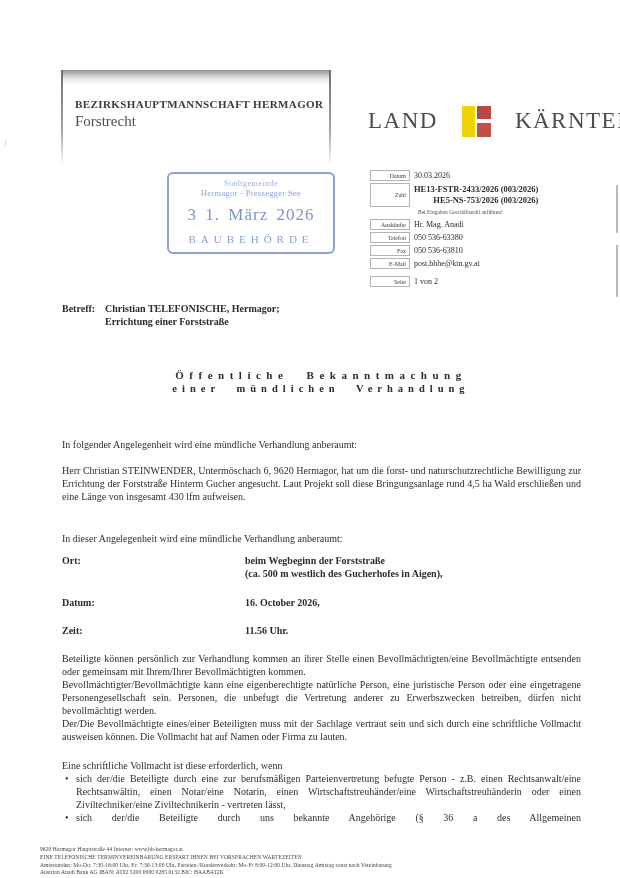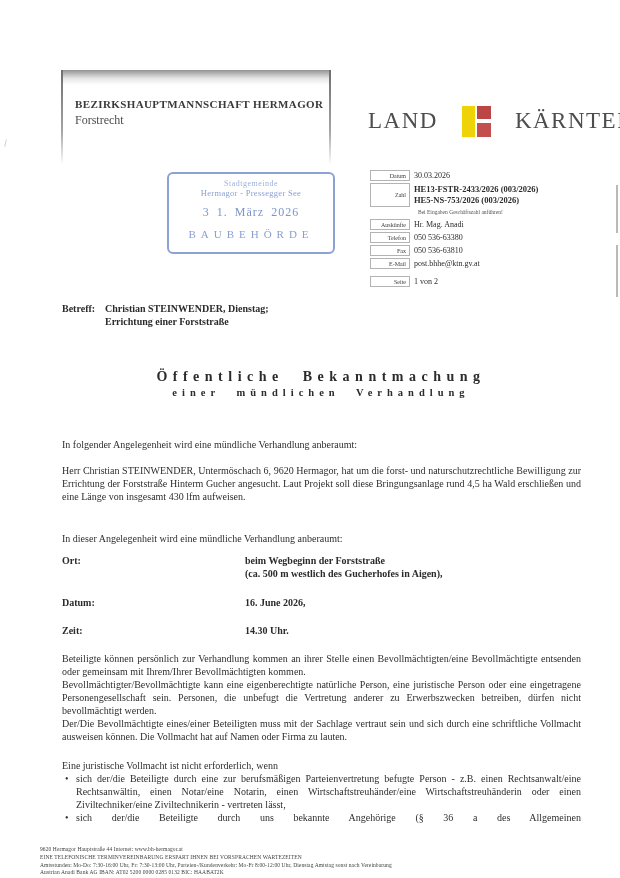--- a/index.html
+++ b/index.html
@@ -8,21 +8,21 @@
     font-family:Liberation Serif, serif;color:#2e2e2e;margin-top:40px;
   }
   
   .header-box{position:absolute;left:62px;top:30px;width:268px;height:92px;}
   .hshadow{position:absolute;left:0;top:0;right:0;height:15px;
     background:linear-gradient(180deg,rgba(40,40,40,.50),rgba(110,110,110,.18) 55%,rgba(255,255,255,0));}
   .hline{position:absolute;top:0;width:2px;height:95px;}
   .hline.left{left:-1px;background:linear-gradient(180deg,#6f6f6f,#a5a5a5 65%,rgba(255,255,255,0));}
   .hline.right{right:-1px;background:linear-gradient(180deg,#6f6f6f,#a5a5a5 65%,rgba(255,255,255,0));}
   .office{position:absolute;left:13px;top:28px;font-size:11px;font-weight:bold;letter-spacing:.4px;color:#3a3a3a;white-space:nowrap;}
-  .dept{position:absolute;left:13px;top:43px;font-size:12px;color:#4d4d4d;}
+  .dept{position:absolute;left:13px;top:43px;font-size:15px;color:#4d4d4d;}
   .edge-artifact{position:absolute;left:5px;top:100px;width:3px;height:7px;border-left:1.5px solid #9a9a9a;transform:rotate(14deg);opacity:.45;}
   .fold-mark{position:absolute;width:1.5px;background:#adadad;opacity:.85;}
   .fold-mark.a{left:616px;top:145px;height:48px;}
   .fold-mark.b{left:616px;top:205px;height:52px;}
 
   
   .logo{position:absolute;left:368px;top:64px;height:34px;display:flex;align-items:center;gap:24px;}
   .logo-word{font-size:23px;letter-spacing:1.5px;color:#4d4d4d;font-weight:400;white-space:nowrap;}
   .logo-mark{display:flex;align-items:stretch;height:31px;gap:2px;}
   .bar-yellow{width:13px;background:#eed406;display:block;}
@@ -30,42 +30,42 @@
   .sq{width:14px;height:13.5px;display:block;}
   .sq.top{background:#bc4646;}
   .sq.bot{background:#c24e4e;}
 
   
   .stamp{position:absolute;left:167px;top:132px;width:168px;height:82px;
     border:2.5px solid rgba(120,146,204,.85);border-radius:6px;color:#7b95cd;
     text-align:center;box-sizing:border-box;padding-top:5px;}
   .stamp .s1{font-size:8px;opacity:.75;letter-spacing:.5px;}
   .stamp .s2{font-size:8.5px;opacity:.9;letter-spacing:.3px;}
-  .stamp .sdate{font-size:12px;margin-top:7px;word-spacing:3px;letter-spacing:1px;}
+  .stamp .sdate{font-size:17px;margin-top:7px;word-spacing:3px;letter-spacing:1px;}
   .stamp .s4{font-size:11px;margin-top:8px;letter-spacing:5px;opacity:.9;}
 
   
   .meta{position:absolute;left:370px;top:130px;width:245px;}
   .m-row{display:flex;align-items:flex-start;margin-bottom:2px;}
   .m-label{flex:0 0 40px;box-sizing:border-box;border:1px solid #b3b3b3;background:#fff;
     font-size:6px;color:#3d3d3d;text-align:right;padding:1.5px 3px;margin-right:4px;}
   .m-label.tall{height:24px;display:flex;align-items:center;justify-content:flex-end;}
   .m-val{font-size:8px;color:#2b2b2b;padding-top:1px;line-height:10px;}
-  .m-val.bold{font-weight:bold;font-size:8.5px;line-height:11px;}
+  .m-val.bold{font-weight:bold;font-size:8.5px;line-height:11px;text-align:right;}
   .m-note{font-size:5.5px;color:#555;margin:1px 0 4px 48px;}
   .m-gap{height:5px;}
 
   
   .subject{position:absolute;left:62px;top:262px;display:flex;font-size:10px;font-weight:bold;line-height:13px;color:#2b2b2b;}
   .subject-label{flex:0 0 43px;}
   .subject-text div{white-space:nowrap;}
 
   
   .announce{position:absolute;left:62px;top:329px;width:518px;text-align:center;font-weight:bold;color:#2b2b2b;}
-  .announce .a1{font-size:14px;letter-spacing:5.5px;word-spacing:10px;}
+  .announce .a1{font-size:11px;letter-spacing:5.5px;word-spacing:10px;}
   .announce .a2{font-size:10.5px;letter-spacing:5px;word-spacing:9px;margin-top:2px;}
 
   
   .para{position:absolute;left:62px;width:519px;font-size:10px;line-height:13px;color:#2e2e2e;margin:0;}
   .just{text-align:justify;}
   .p1{top:398px;}
   .p2{top:424px;}
   .p3{top:492px;}
   .p4{top:612px;}
   .p4 div{text-align:justify;}
@@ -153,21 +153,21 @@
     <div class="m-gap"></div>
     <div class="m-row">
       <span class="m-label">Seite</span>
       <span class="m-val">1 von 2</span>
     </div>
   </div>
 
   <div class="subject">
     <span class="subject-label">Betreff:</span>
     <span class="subject-text">
-      <div>Christian STEINWENDER, Dienstag;</div>
+      <div>Christian TELEFONISCHE, Hermagor;</div>
       <div>Errichtung einer Forststraße</div>
     </span>
   </div>
 
   <div class="announce">
     <div class="a1">Öffentliche Bekanntmachung</div>
     <div class="a2">einer mündlichen Verhandlung</div>
   </div>
 
   <p class="para p1">In folgender Angelegenheit wird eine mündliche Verhandlung anberaumt:</p>
@@ -177,36 +177,36 @@
   <div class="hearing">
     <div class="h-row">
       <span class="h-label">Ort:</span>
       <span class="h-val">
         <div>beim Wegbeginn der Forststraße</div>
         <div>(ca. 500 m westlich des Gucherhofes in Aigen),</div>
       </span>
     </div>
     <div class="h-row r2">
       <span class="h-label">Datum:</span>
-      <span class="h-val">16. June 2026,</span>
+      <span class="h-val">16. October 2026,</span>
     </div>
     <div class="h-row">
       <span class="h-label">Zeit:</span>
-      <span class="h-val">14.30 Uhr.</span>
+      <span class="h-val">11.56 Uhr.</span>
     </div>
   </div>
 
   <div class="para p4">
     <div>Beteiligte können persönlich zur Verhandlung kommen an ihrer Stelle einen Bevollmächtigten/eine Bevollmächtigte entsenden oder gemeinsam mit Ihrem/Ihrer Bevollmächtigten kommen.</div>
     <div>Bevollmächtigter/Bevollmächtigte kann eine eigenberechtigte natürliche Person, eine juristische Person oder eine eingetragene Personengesellschaft sein. Personen, die unbefugt die Vertretung anderer zu Erwerbszwecken betreiben, dürfen nicht bevollmächtigt werden.</div>
     <div>Der/Die Bevollmächtigte eines/einer Beteiligten muss mit der Sachlage vertraut sein und sich durch eine schriftliche Vollmacht ausweisen können. Die Vollmacht hat auf Namen oder Firma zu lauten.</div>
   </div>
 
   <div class="para p5wrap">
-    <div>Eine juristische Vollmacht ist nicht erforderlich, wenn</div>
+    <div>Eine schriftliche Vollmacht ist diese erforderlich, wenn</div>
     <div class="bullet">sich der/die Beteiligte durch eine zur berufsmäßigen Parteienvertretung befugte Person - z.B. einen Rechtsanwalt/eine Rechtsanwältin, einen Notar/eine Notarin, einen Wirtschaftstreuhänder/eine Wirtschaftstreuhänderin oder einen Ziviltechniker/eine Ziviltechnikerin - vertreten lässt,</div>
     <div class="bullet stretch">sich der/die Beteiligte durch uns bekannte Angehörige (§ 36 a des Allgemeinen</div>
   </div>
 
   <div class="footer">
     <div>9620 Hermagor Hauptstraße 44 Internet: www.bh-hermagor.at</div>
     <div class="f2">EINE TELEFONISCHE TERMINVEREINBARUNG ERSPART IHNEN BEI VORSPRACHEN WARTEZEITEN</div>
     <div>Amtsstunden: Mo-Do: 7:30-16:00 Uhr, Fr: 7:30-13:00 Uhr, Parteien-/Kundenverkehr: Mo-Fr 8:00-12:00 Uhr, Dienstag Amtstag sonst nach Vereinbarung</div>
     <div>Austrian Anadi Bank AG IBAN: AT02 5200 0000 0285 0132 BIC: HAABAT2K</div>
   </div>

